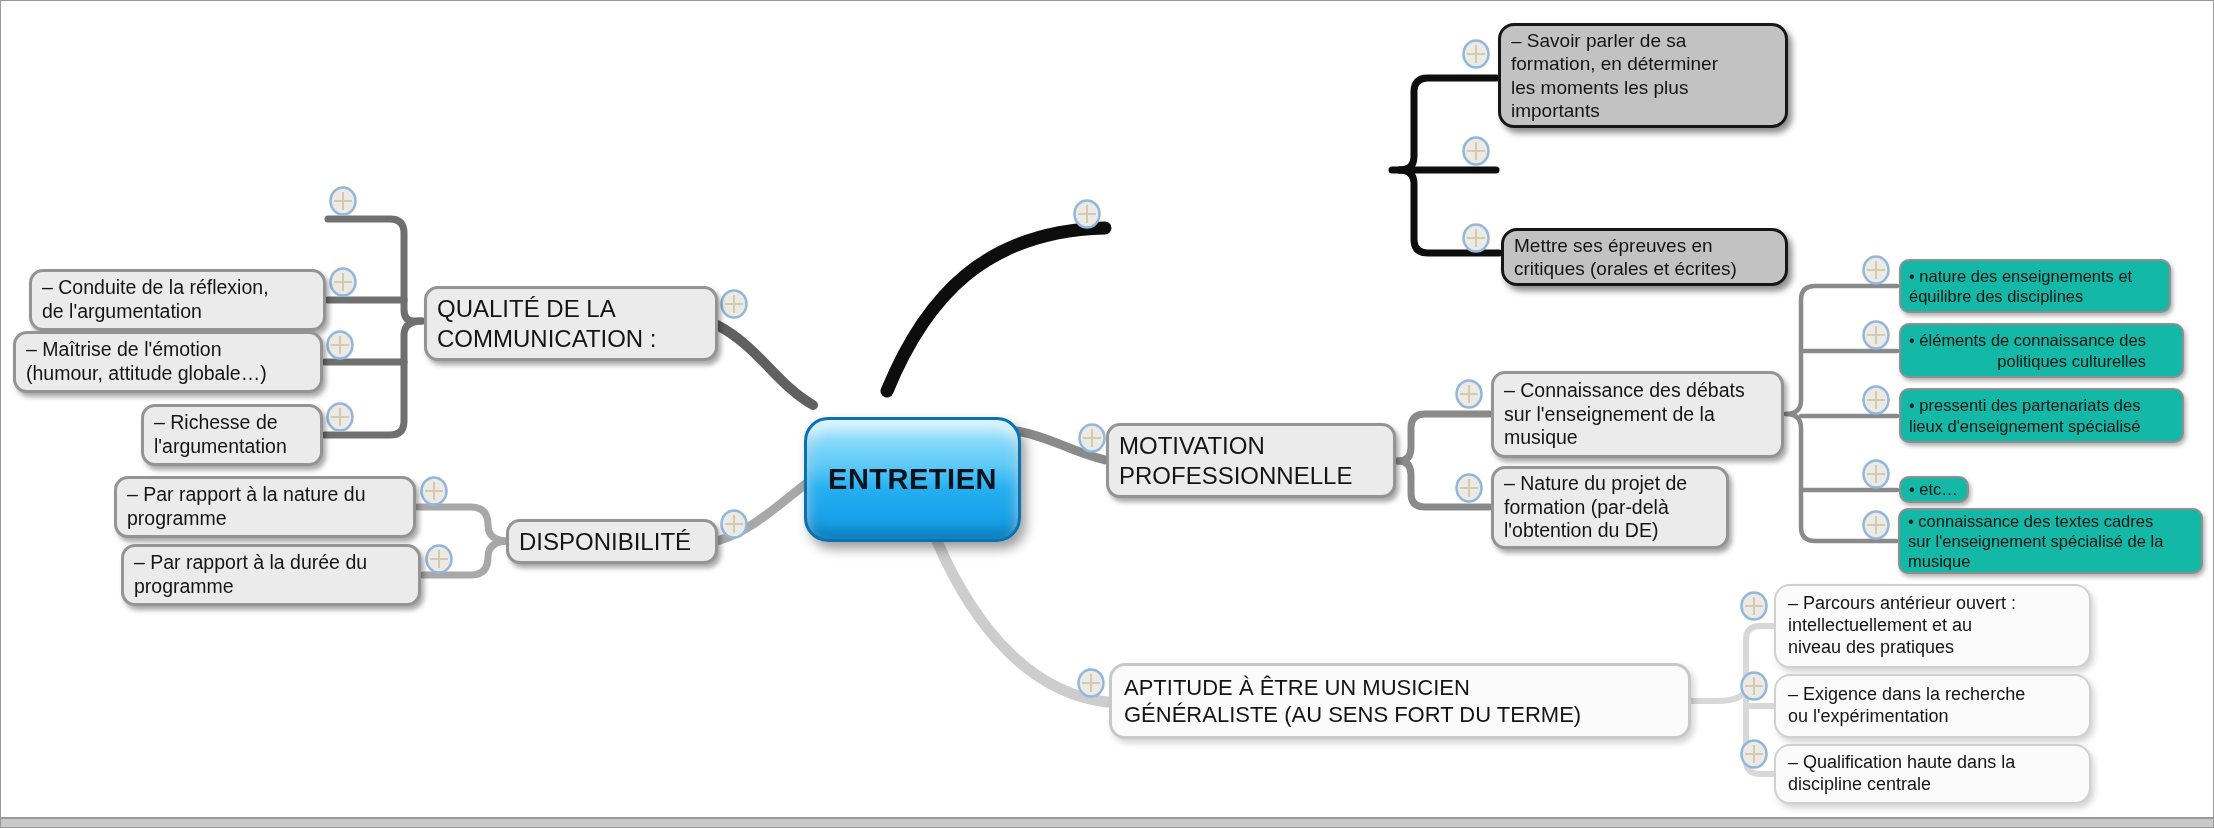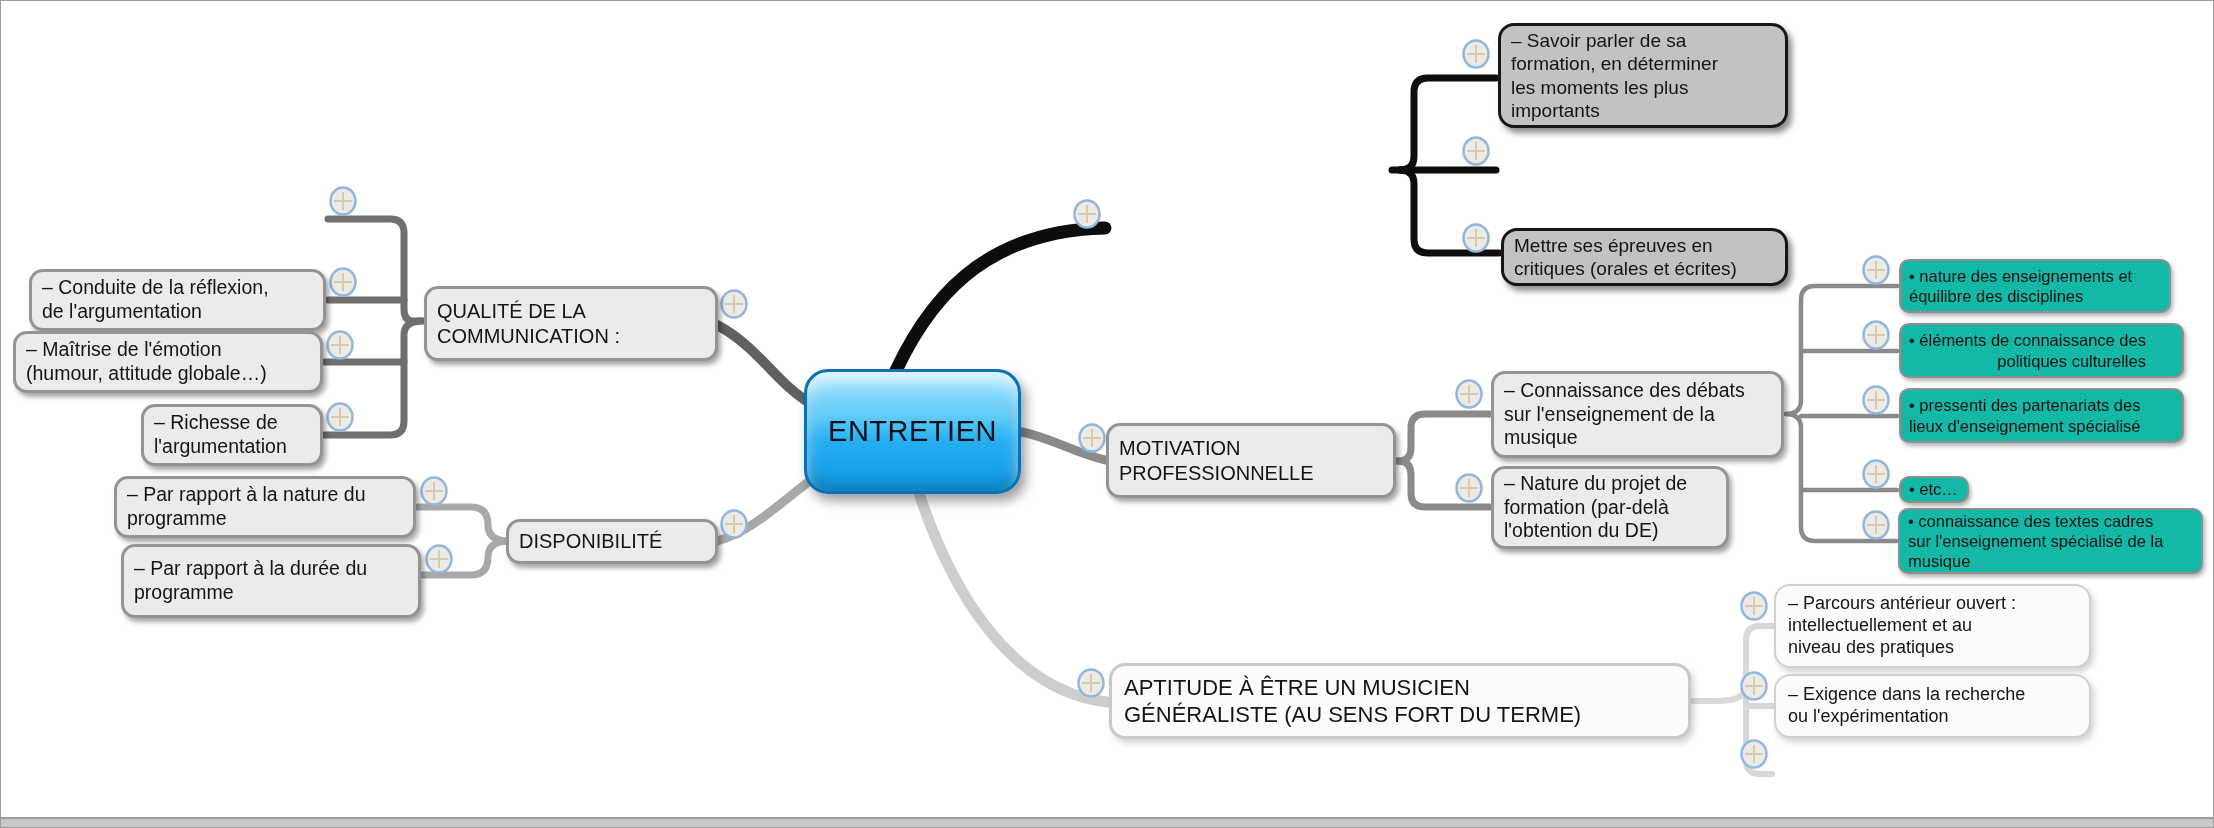--- a/index.html
+++ b/index.html
@@ -31,21 +31,21 @@
   }
   .topic-dark{font-size:24px;line-height:1.25;font-weight:500;}
   .child-dark{font-size:19px;border-width:3.5px;}
   .topic-light,.child-light{
     background:#ebebeb;
     border:3px solid #949494;
     border-radius:14px;
     box-shadow:3px 4px 5px rgba(0,0,0,.35);
     padding:4px 10px;
   }
-  .topic-light{font-size:20px;line-height:1.25;font-weight:500;}
+  .topic-light{font-size:24px;line-height:1.25;font-weight:500;}
   .child-light{font-size:19.5px;}
   .child-small{
     background:#14b8a6;
     border:2px solid #8f8f8f;
     border-radius:10px;
     box-shadow:2px 3px 4px rgba(0,0,0,.3);
     padding:3px 8px;
     font-size:16.5px;
   }
   .topic-white,.child-white{
@@ -57,22 +57,22 @@
   }
   .topic-white{font-size:22px;line-height:1.25;font-weight:500;}
   .child-white{font-size:18px;border-width:2.5px;border-color:#d0d0d0;}
   .root{
     background:linear-gradient(180deg,#a9e5fc 0%,#5ecaf7 38%,#25aff1 58%,#0f97e2 100%);
     border:3px solid #0a72b4;
     border-radius:24px;
     box-shadow:5px 7px 12px rgba(0,0,0,.38),
                inset 0 10px 14px rgba(255,255,255,.65),
                inset 0 -8px 12px rgba(0,0,0,.18);
-    font-size:29px;font-weight:normal;color:#06121c;
-    justify-content:center;text-align:center;letter-spacing:.5px;
+    font-size:29px;font-weight:bold;color:#06121c;
+    justify-content:center;text-align:center;letter-spacing:.5px;margin-top:48px;
   }
   #bottom-edge{
     position:absolute;left:0;bottom:0;width:100%;height:10px;
     background:#c9c9c9;border-top:2px solid #9a9a9a;box-sizing:border-box;
   }
 </style>
 </head>
 <body>
 
 <div id="canvas">
@@ -252,24 +252,26 @@
 politiques culturelles</div>
       <div class="node child-small" style="left: 1898px; top: 387px; width: 285px; height: 55px;">• pressenti des partenariats des
 lieux d'enseignement spécialisé</div>
       <div class="node child-small" style="left: 1898px; top: 475px; width: 70px; height: 27px;">• etc…</div>
       <div class="node child-small" style="left: 1897px; top: 507px; width: 305px; height: 66px;">• connaissance des textes cadres
 sur l'enseignement spécialisé de la
 musique</div>
       <div class="node topic-light" style="left: 505px; top: 518px; width: 212px; height: 45px;">DISPONIBILITÉ</div>
       <div class="node child-light" style="left: 113px; top: 475px; width: 302px; height: 62px;">– Par rapport à la nature du
 programme</div>
-      <div class="node child-light" style="left: 120px; top: 543px; width: 300px; height: 74px;">– Par rapport à la durée du
+      <div class="node child-light" style="left: 120px; top: 543px; width: 300px; height: 62px;">– Par rapport à la durée du
 programme</div>
       <div class="node topic-white" style="left: 1108px; top: 662px; width: 582px; height: 76px;">APTITUDE À ÊTRE UN MUSICIEN
 GÉNÉRALISTE (AU SENS FORT DU TERME)</div>
       <div class="node child-white" style="left: 1773px; top: 583px; width: 317px; height: 84px;">– Parcours antérieur ouvert :
 intellectuellement et au
 niveau des pratiques</div>
       <div class="node child-white" style="left: 1773px; top: 673px; width: 317px; height: 64px;">– Exigence dans la recherche
 ou l'expérimentation</div>
+      <div class="node child-white" style="left: 1773px; top: 743px; width: 317px; height: 60px;">– Qualification haute dans la
+discipline centrale</div>
     </div>
   <div id="bottom-edge"></div>
 </div>
 
 </body></html>

